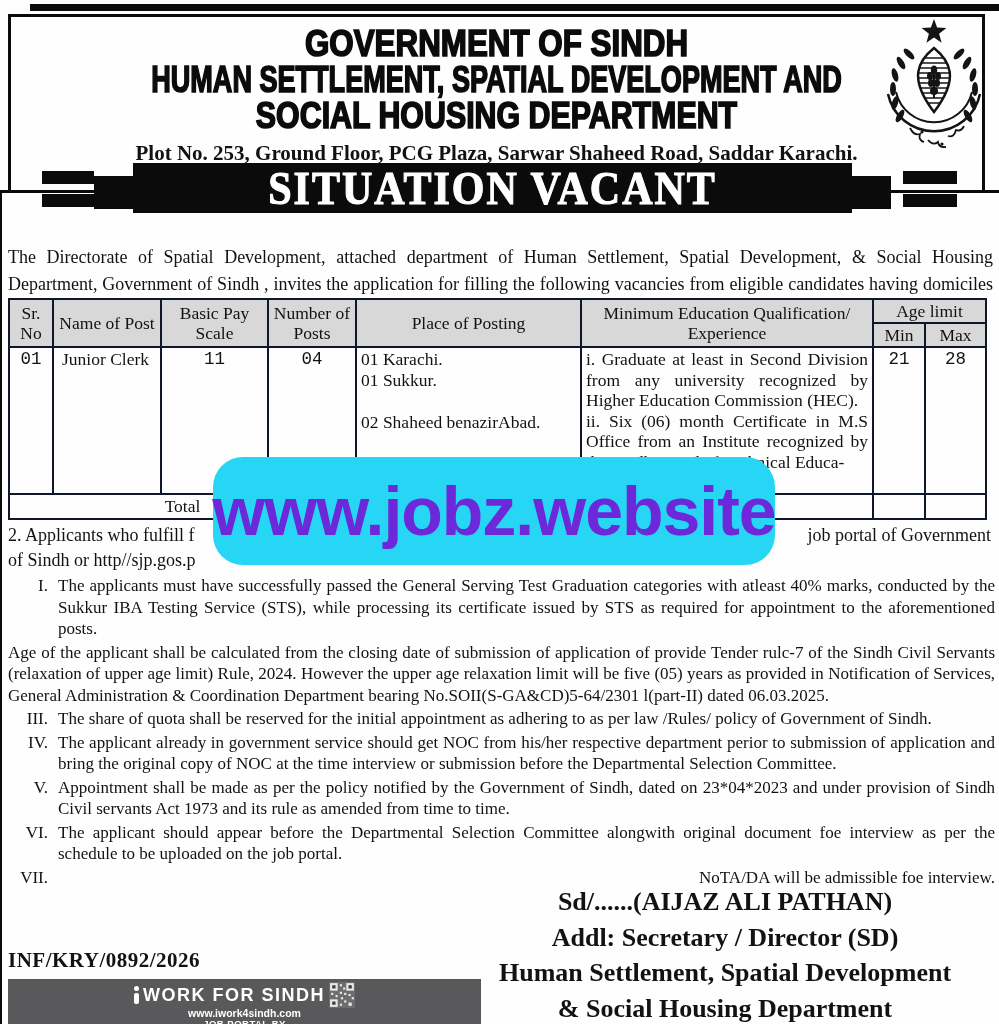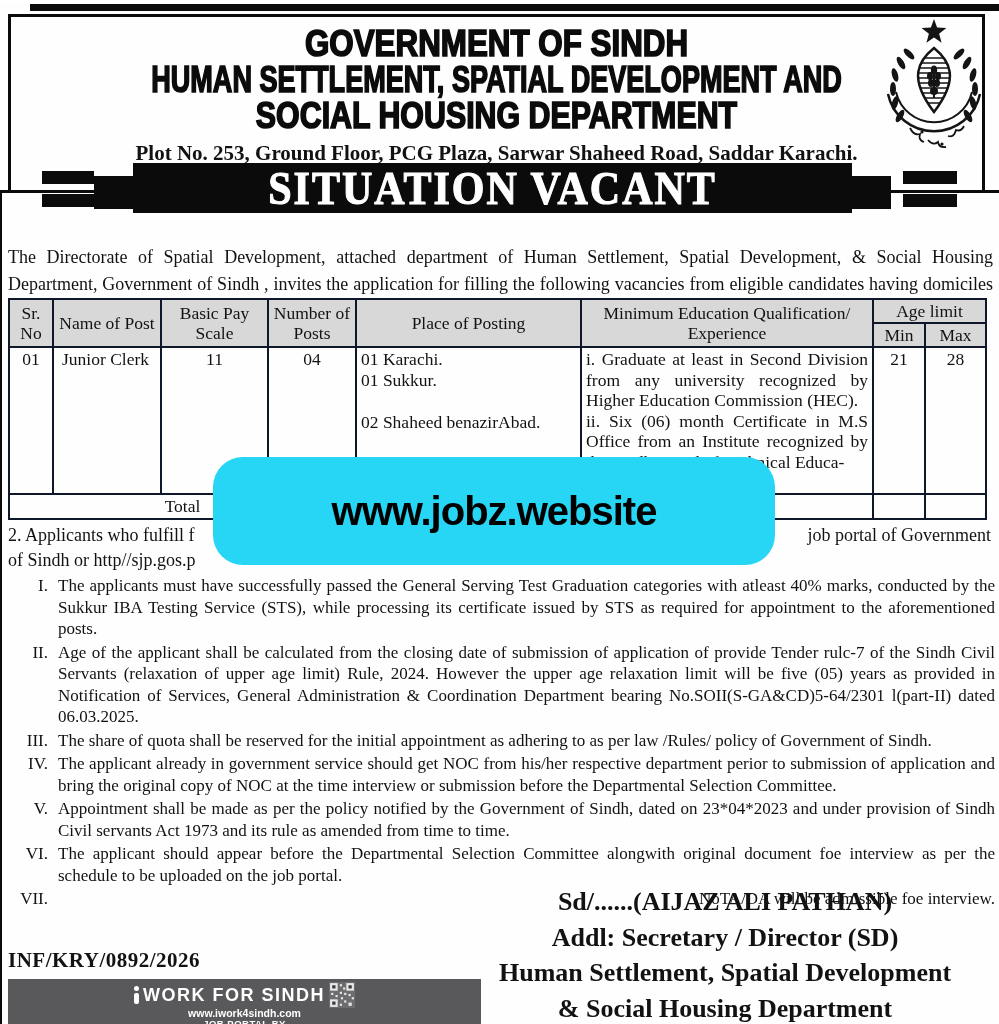--- a/index.html
+++ b/index.html
@@ -56,37 +56,37 @@
   }
 
   
   .vtable { position:absolute; top:294px; left:8px; border-collapse:collapse; table-layout:fixed; }
   .vtable th, .vtable td {
     border:2px solid #0f172a; font-weight:normal; font-size:17.5px;
     padding:1px 4px; box-sizing:border-box;
   }
   .vtable thead th { background:#d8d8d8; line-height:20px; }
   .row-data td { height:147px; vertical-align:top; }
-  .cell-center { text-align:center; }
+  .cell-center { text-align:center;font-family:Liberation Mono, monospace; }
   .cell-place { line-height:21px; padding-left:7px; }
   .place-gap { margin-top:21px; }
   .cell-qual { text-align:justify; line-height:20.5px; padding:2px 7px; }
   .cell-qual p { margin:0; }
   .row-total td { height:25px; }
   .total-label { text-align:center; font-weight:bold; }
 
   
   .watermark {
     position:absolute; top:453px; left:213px; width:562px; height:108px;
     background:#27d6f4; border-radius:30px; z-index:6;
     display:flex; align-items:center; justify-content:center;
   }
   .watermark-text {
     font-family:"Liberation Sans", sans-serif; font-weight:bold;
-    font-size:40px; letter-spacing:-1px; color:#000000; white-space:nowrap;
+    font-size:68px; letter-spacing:-1px; color:#6d28d9; white-space:nowrap;
   }
 
   
   .para2 { position:absolute; top:519px; left:8px; width:983px; font-size:18px; line-height:25px; }
   .para2-l1 { display:flex; justify-content:space-between; }
 
   
   .conditions { position:absolute; top:571px; left:8px; width:987px; }
   .cond { display:flex; margin-bottom:2px; }
   .cond-num { flex:0 0 40px; text-align:right; padding-right:10px; font-size:17px; line-height:21.5px; }
@@ -269,21 +269,20 @@
   <div class="watermark">
     <span class="watermark-text">www.jobz.website</span>
   </div>
 
   <div class="conditions">
     <div class="cond">
       <div class="cond-num">I.</div>
       <div class="cond-text">The applicants must have successfully passed the General Serving Test Graduation categories with atleast 40% marks, conducted by the Sukkur IBA Testing Service (STS), while processing its certificate issued by STS as required for appointment to the aforementioned posts.</div>
     </div>
     <div class="cond">
-      <div class="cond-num">II.</div>
       <div class="cond-text">Age of the applicant shall be calculated from the closing date of submission of application of provide Tender rulc-7 of the Sindh Civil Servants (relaxation of upper age limit) Rule, 2024. However the upper age relaxation limit will be five (05) years as provided in Notification of Services, General Administration &amp; Coordination Department bearing No.SOII(S-GA&amp;CD)5-64/2301 l(part-II) dated 06.03.2025.</div>
     </div>
     <div class="cond">
       <div class="cond-num">III.</div>
       <div class="cond-text">The share of quota shall be reserved for the initial appointment as adhering to as per law /Rules/ policy of Government of Sindh.</div>
     </div>
     <div class="cond">
       <div class="cond-num">IV.</div>
       <div class="cond-text">The applicant already in government service should get NOC from his/her respective department perior to submission of application and bring the original copy of NOC at the time interview or submission before the Departmental Selection Committee.</div>
     </div>

